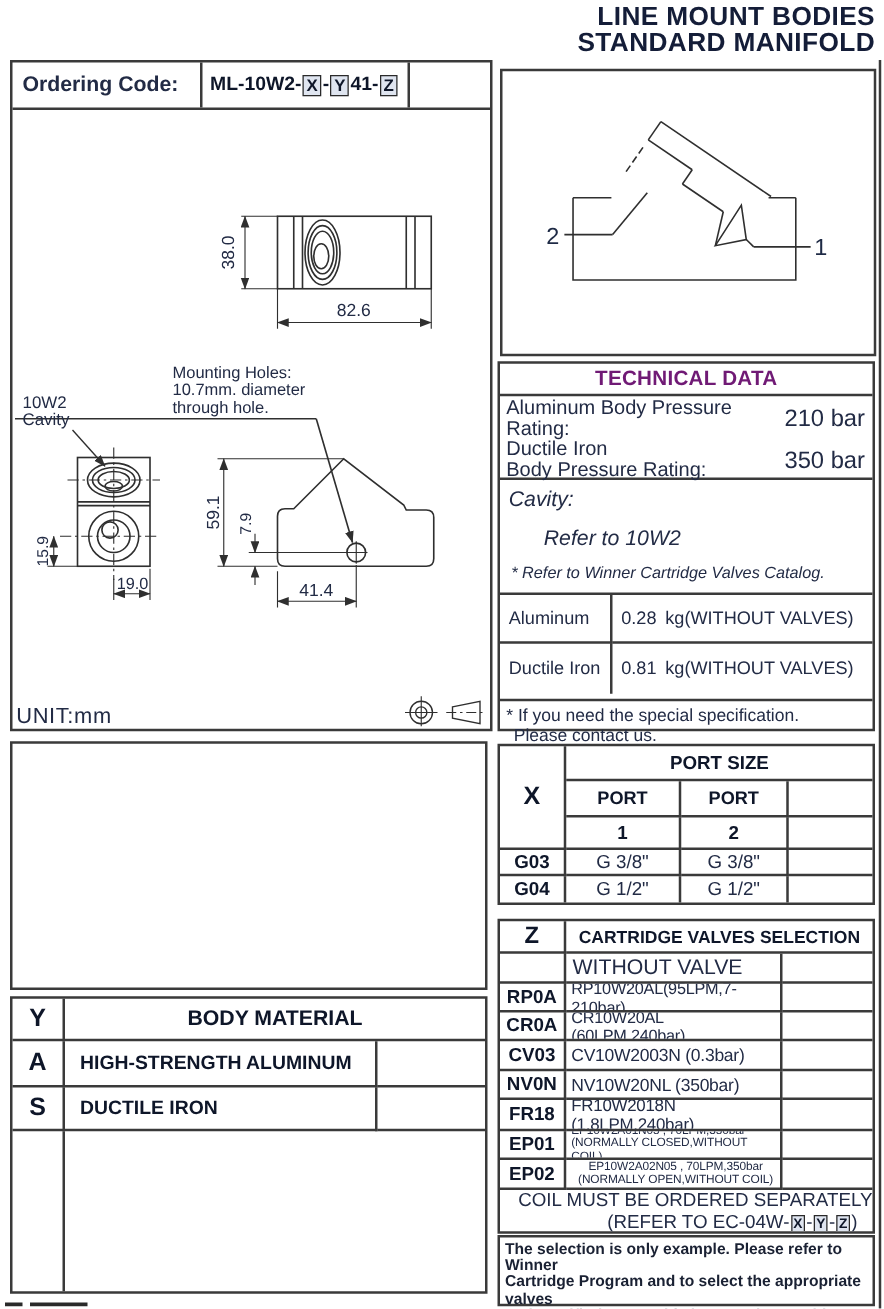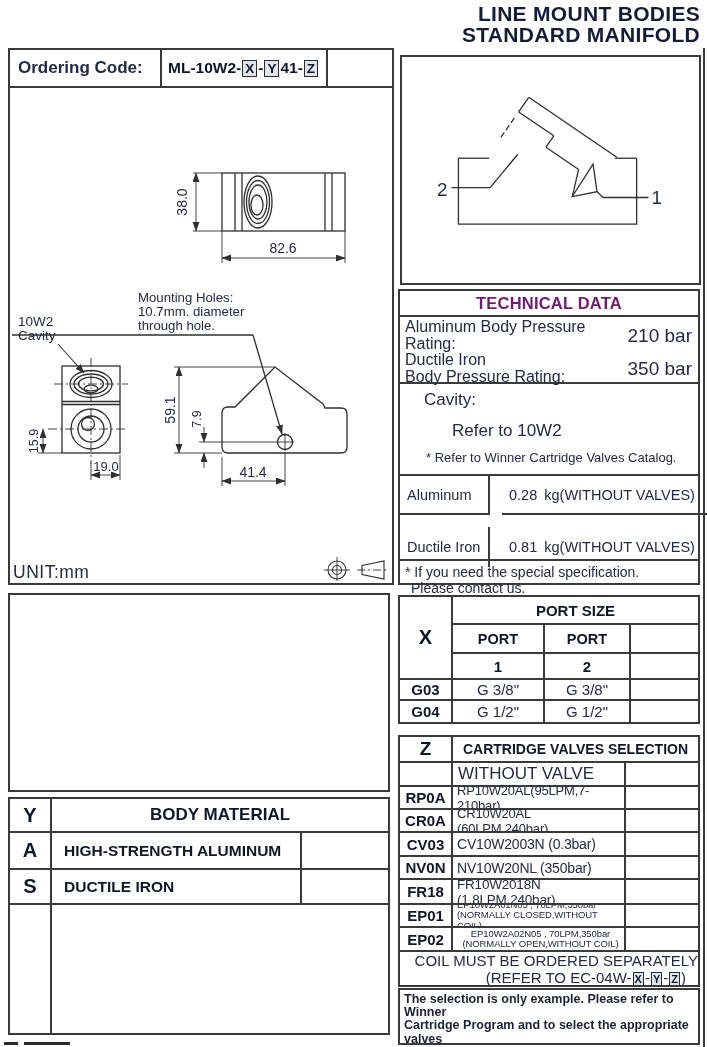--- a/index.html
+++ b/index.html
@@ -25,26 +25,26 @@
   .schem-box{left:400px;top:55px;width:301px;height:230px;border:2px solid #3a3a3a;}
   .schem-box svg{position:absolute;left:0;top:0;width:100%;height:100%;}
   
   .td-block{left:398px;top:289px;width:302px;height:296px;border:2px solid #3a3a3a;}
   .td-header{height:24px;border-bottom:2px solid #3a3a3a;display:flex;align-items:center;
              justify-content:center;font-size:16.5px;font-weight:bold;color:#701a75;letter-spacing:.2px;}
   .td-ratings{height:63px;border-bottom:2px solid #3a3a3a;padding:2px 6px 0 5px;}
   .tr-row{display:flex;align-items:center;}
   .tr-label{font-size:16px;line-height:16.5px;flex:1;}
   .tr-value{font-size:19px;white-space:nowrap;}
-  .td-cavity{height:84px;padding:6px 6px 0 24px;}
+  .td-cavity{height:84px;padding:6px 6px 0 7px;font-style:italic;}
   .cavity-label{font-size:17px;}
   .cavity-value{font-size:17px;margin:11px 0 0 28px;}
   .cavity-note{font-size:13px;margin-top:9px;padding-left:2px;}
   .td-weights{height:83px;border-top:2px solid #3a3a3a;border-bottom:2px solid #3a3a3a;
-              display:grid;grid-template-columns:90px 208px;grid-template-rows:39px 40px;gap:12px;}
+              display:grid;grid-template-columns:90px 208px;grid-template-rows:39px 40px;}
   .wcell{display:flex;align-items:center;padding-left:7px;font-size:14.5px;}
   .wcell.br{border-right:2px solid #3a3a3a;}
   .wcell.bb{border-bottom:2px solid #3a3a3a;}
   .wval{margin-right:7px;}
   .td-note{height:38px;padding:4px 4px 0 5px;font-size:14px;line-height:15.5px;}
   
   .gtab{display:grid;}
   .cell{display:flex;align-items:center;justify-content:center;box-sizing:border-box;overflow:hidden;}
   .cell.left{justify-content:flex-start;}
   .cell.br{border-right:2px solid #3a3a3a;}

